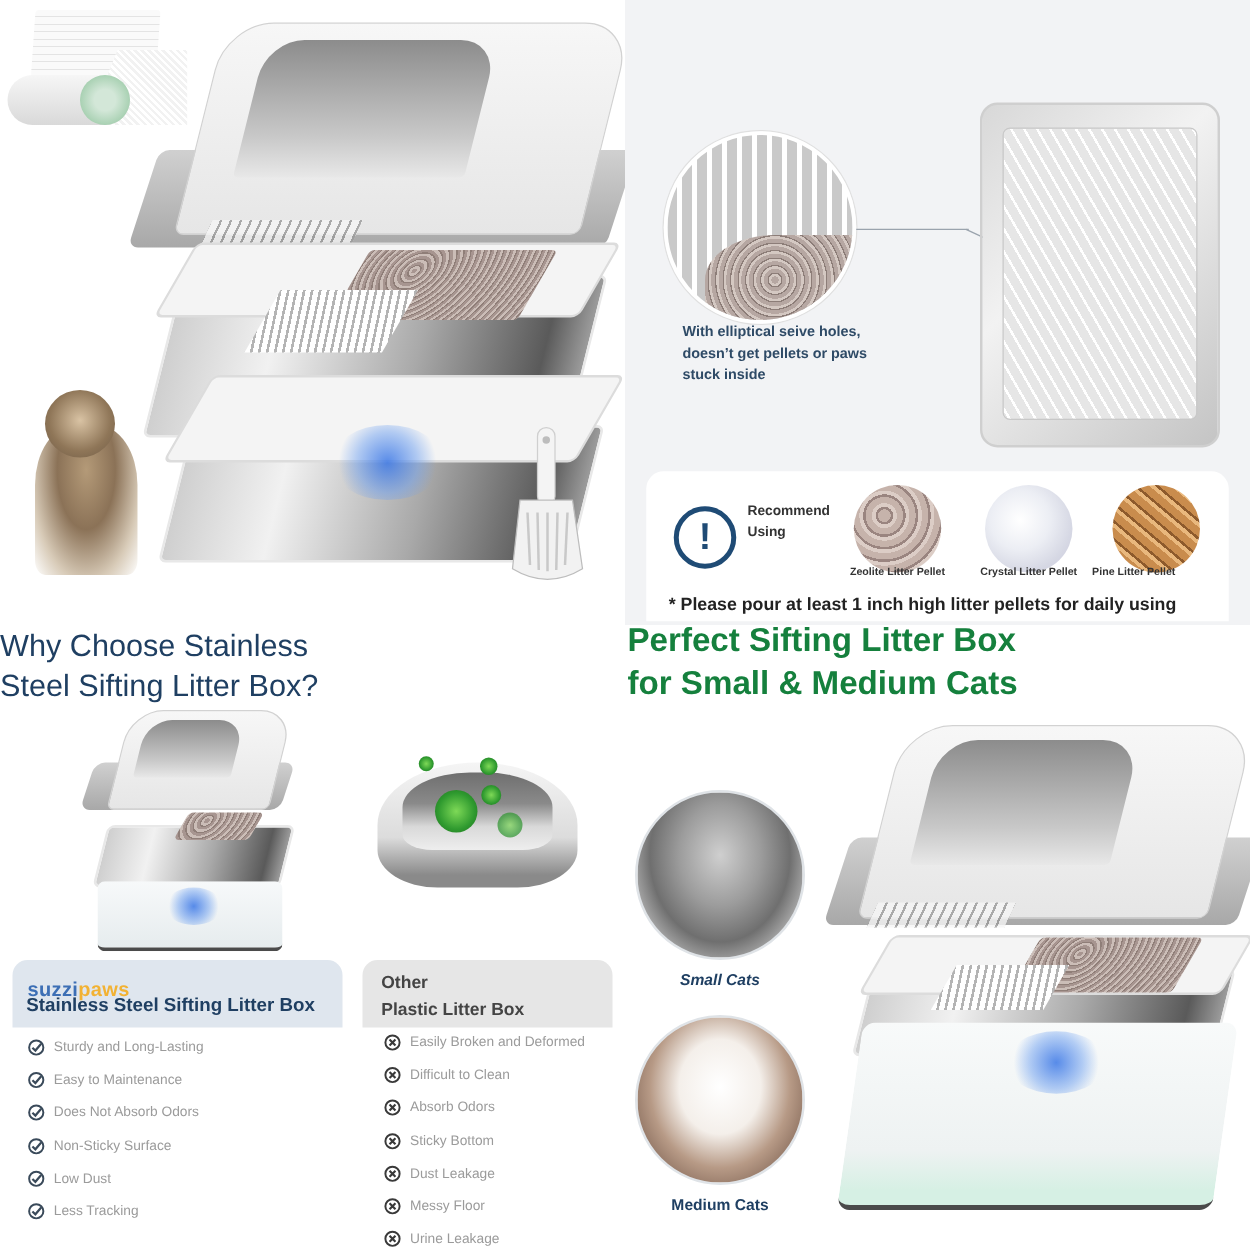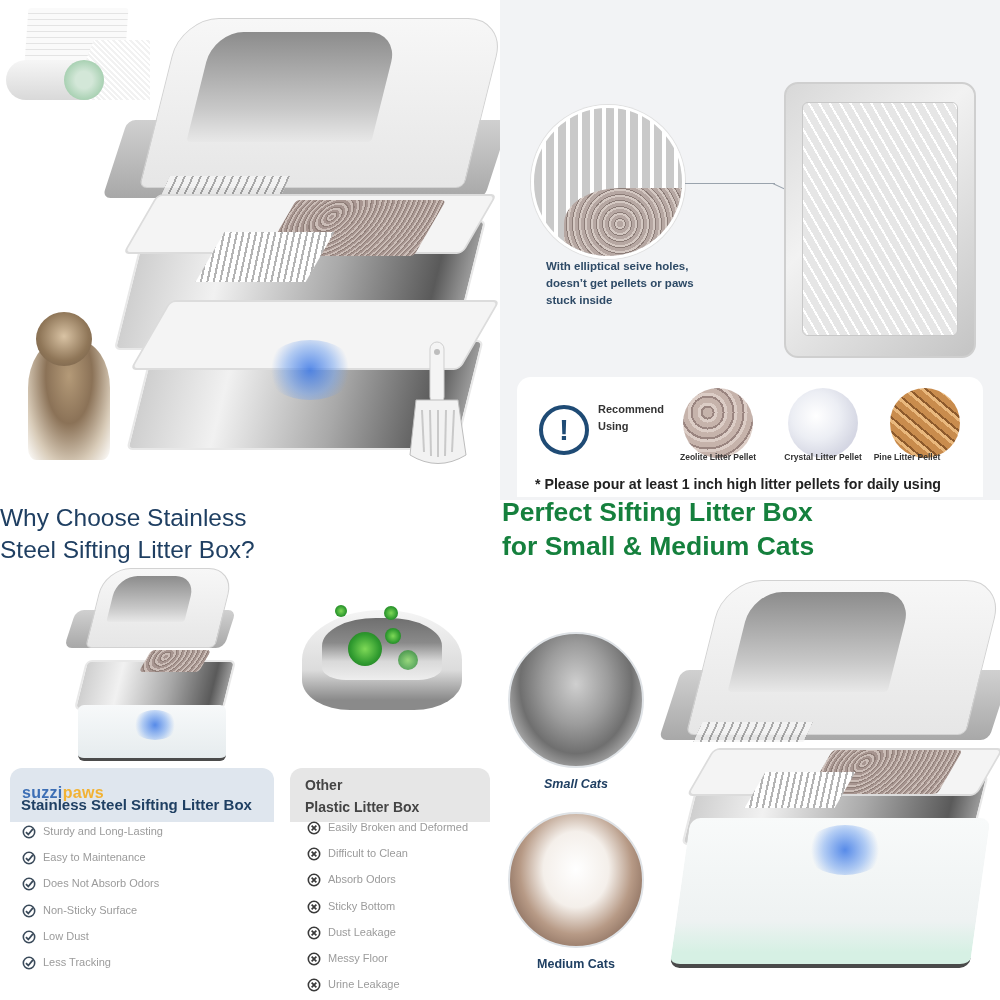--- a/index.html
+++ b/index.html
@@ -87,21 +87,21 @@
     background: linear-gradient(180deg, #6f6f6f 0%, #8a8a8a 40%, #d9d9d9 70%, #eeeeee 100%); }
   .cmp-card { position: absolute; top: 268px; border-radius: 12px 12px 0 0; }
   .cmp-card.ours { left: 10px; width: 264px; height: 54px; background: #dfe6ee; }
   .cmp-card.other { left: 290px; width: 200px; height: 54px; background: #e6e6e6; }
   .brand { position: absolute; left: 22px; top: 272px; font-size: 16px; font-weight: bold; letter-spacing: .3px; margin-top: 12px; }
   .brand .b1 { color: #3d6fb5; }
   .brand .b2 { color: #f2b233; }
   .cmp-title-ours { position: absolute; left: 21px; top: 296px; font-size: 15px; font-weight: bold; color: #1f3f62; white-space: nowrap; }
   .cmp-title-other { position: absolute; left: 305px; top: 274px; font-size: 14px; font-weight: bold; color: #444; line-height: 22px; }
   .feat-list { position: absolute; list-style: none; }
-  .feat-list li { display: flex; height: 26.2px; font-size: 11px; color: #9b9b9b; white-space: nowrap; }
+  .feat-list li { display: flex; align-items: center; height: 26.2px; font-size: 11px; color: #9b9b9b; white-space: nowrap; }
   .feat-list.ours { left: 22px; top: 325px; }
   .feat-list.other { left: 307px; top: 321px; }
   .ico { width: 14px; height: 14px; margin-right: 7px; flex: none; }
 
   
   #p4 { left: 500px; top: 500px; width: 500px; height: 500px; background: #ffffff; }
   .p4-title { position: absolute; left: 2px; top: -5px; font-size: 26.5px; font-weight: bold; color: #15803d; line-height: 34px; }
   .p4-sub { position: absolute; left: 2px; top: 70px; font-size: 15.5px; font-weight: bold; color: #a7acb2; line-height: 21px; }
   .cat-circle { position: absolute; left: 8px; width: 136px; height: 136px; border-radius: 50%; border: 2px solid #dfe3e7; overflow: hidden; }
   .cat-circle.small { top: 132px; background: radial-gradient(ellipse at 50% 38%, #cfcfcf 0%, #9c9c9c 35%, #6f6f6f 60%, #c8c8c8 85%, #f4f4f4 100%); }

